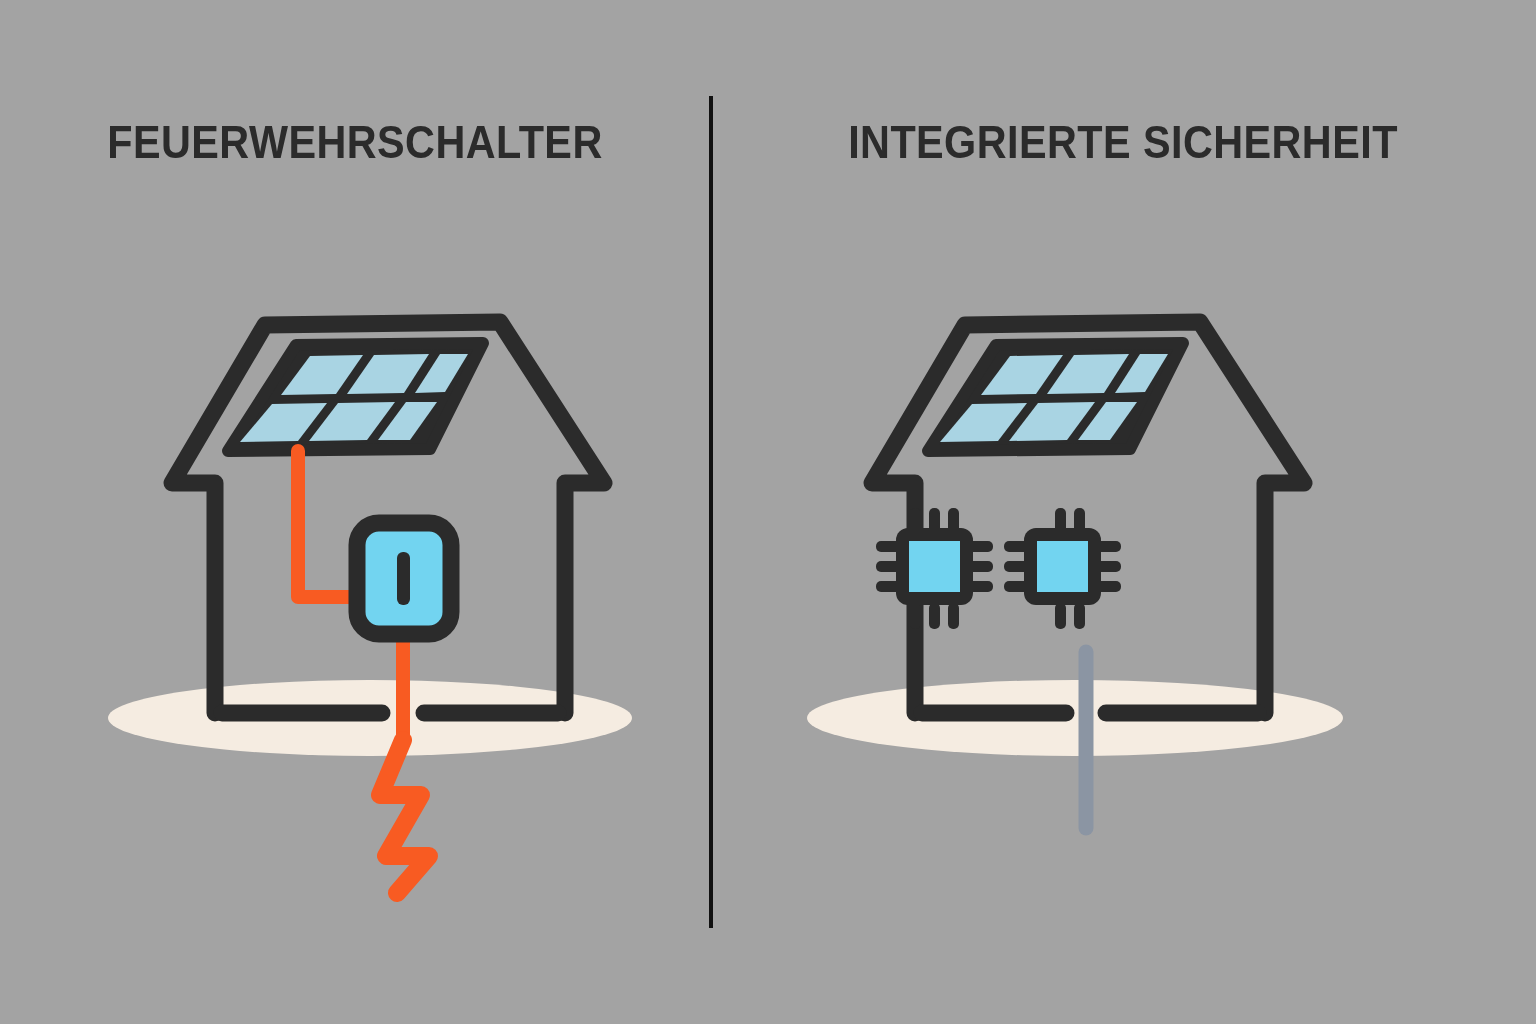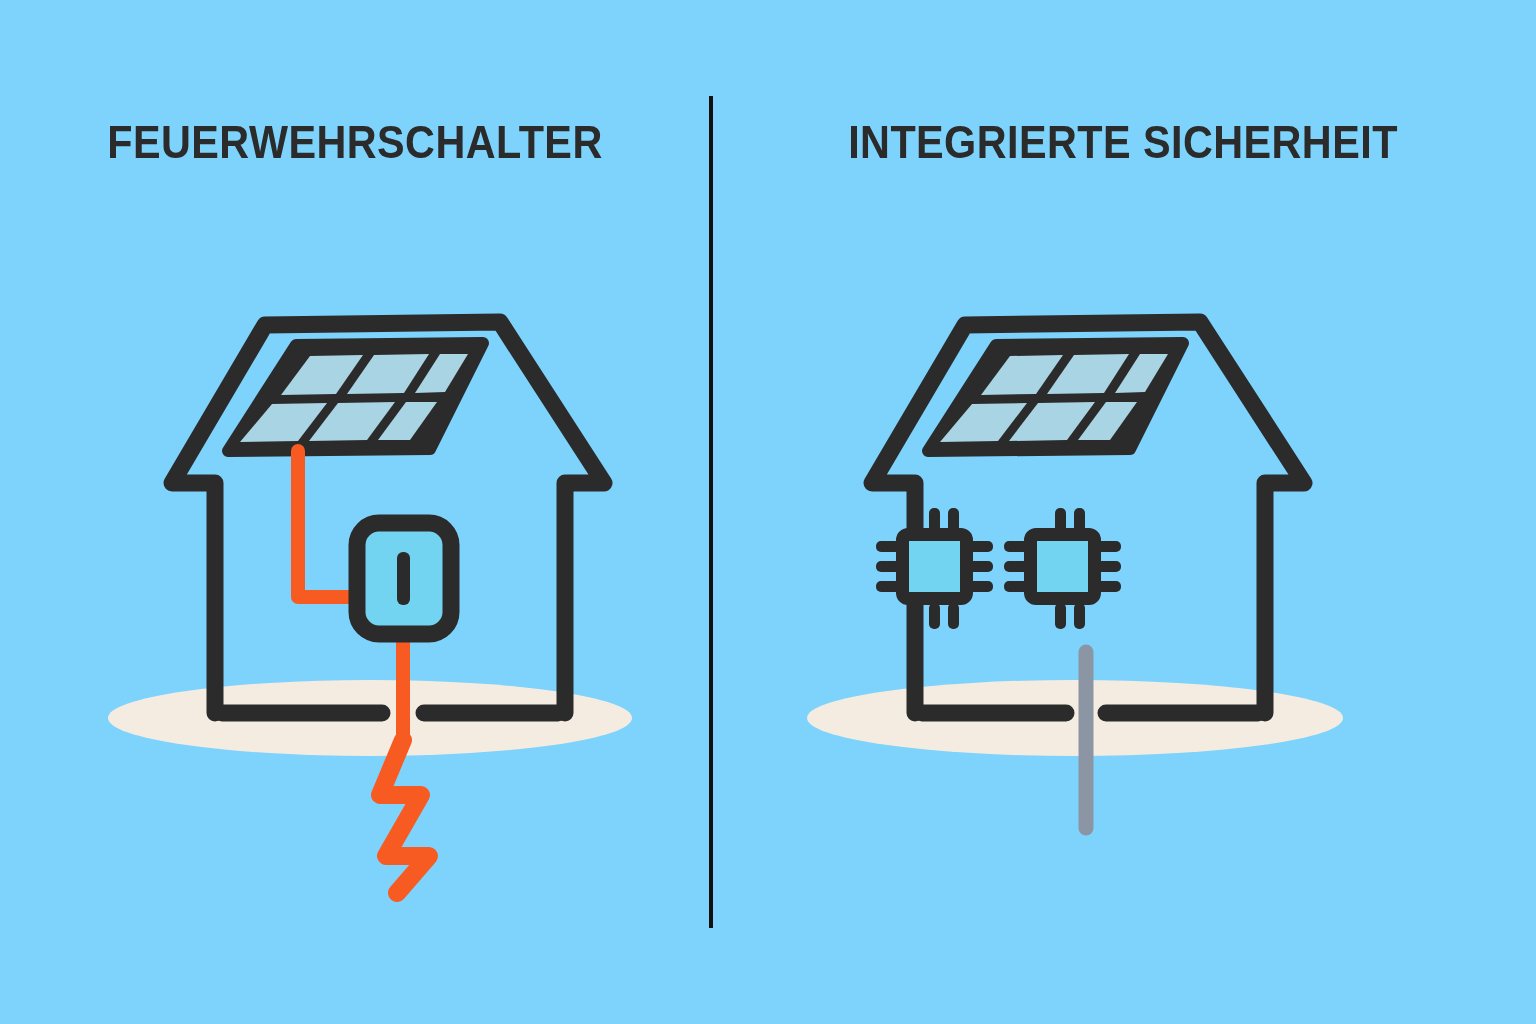--- a/index.html
+++ b/index.html
@@ -57,21 +57,21 @@
     left: 709px;
     top: 96px;
     width: 4px;
     height: 832px;
     background: #111111;
   }
 </style>
 </head>
 <body>
 
-<div id="stage" style="background: #7dd3fc;">
+<div id="stage" style="background: #a3a3a3;">
 
   <div class="panel" id="panel-left">
 
     <div class="panel-title">FEUERWEHRSCHALTER</div>
 
     <div class="scene">
       <svg viewBox="0 0 710 1024" xmlns="http://www.w3.org/2000/svg">
 
         <ellipse cx="370" cy="718" rx="262" ry="38" fill="#f5ece1"></ellipse>
 

